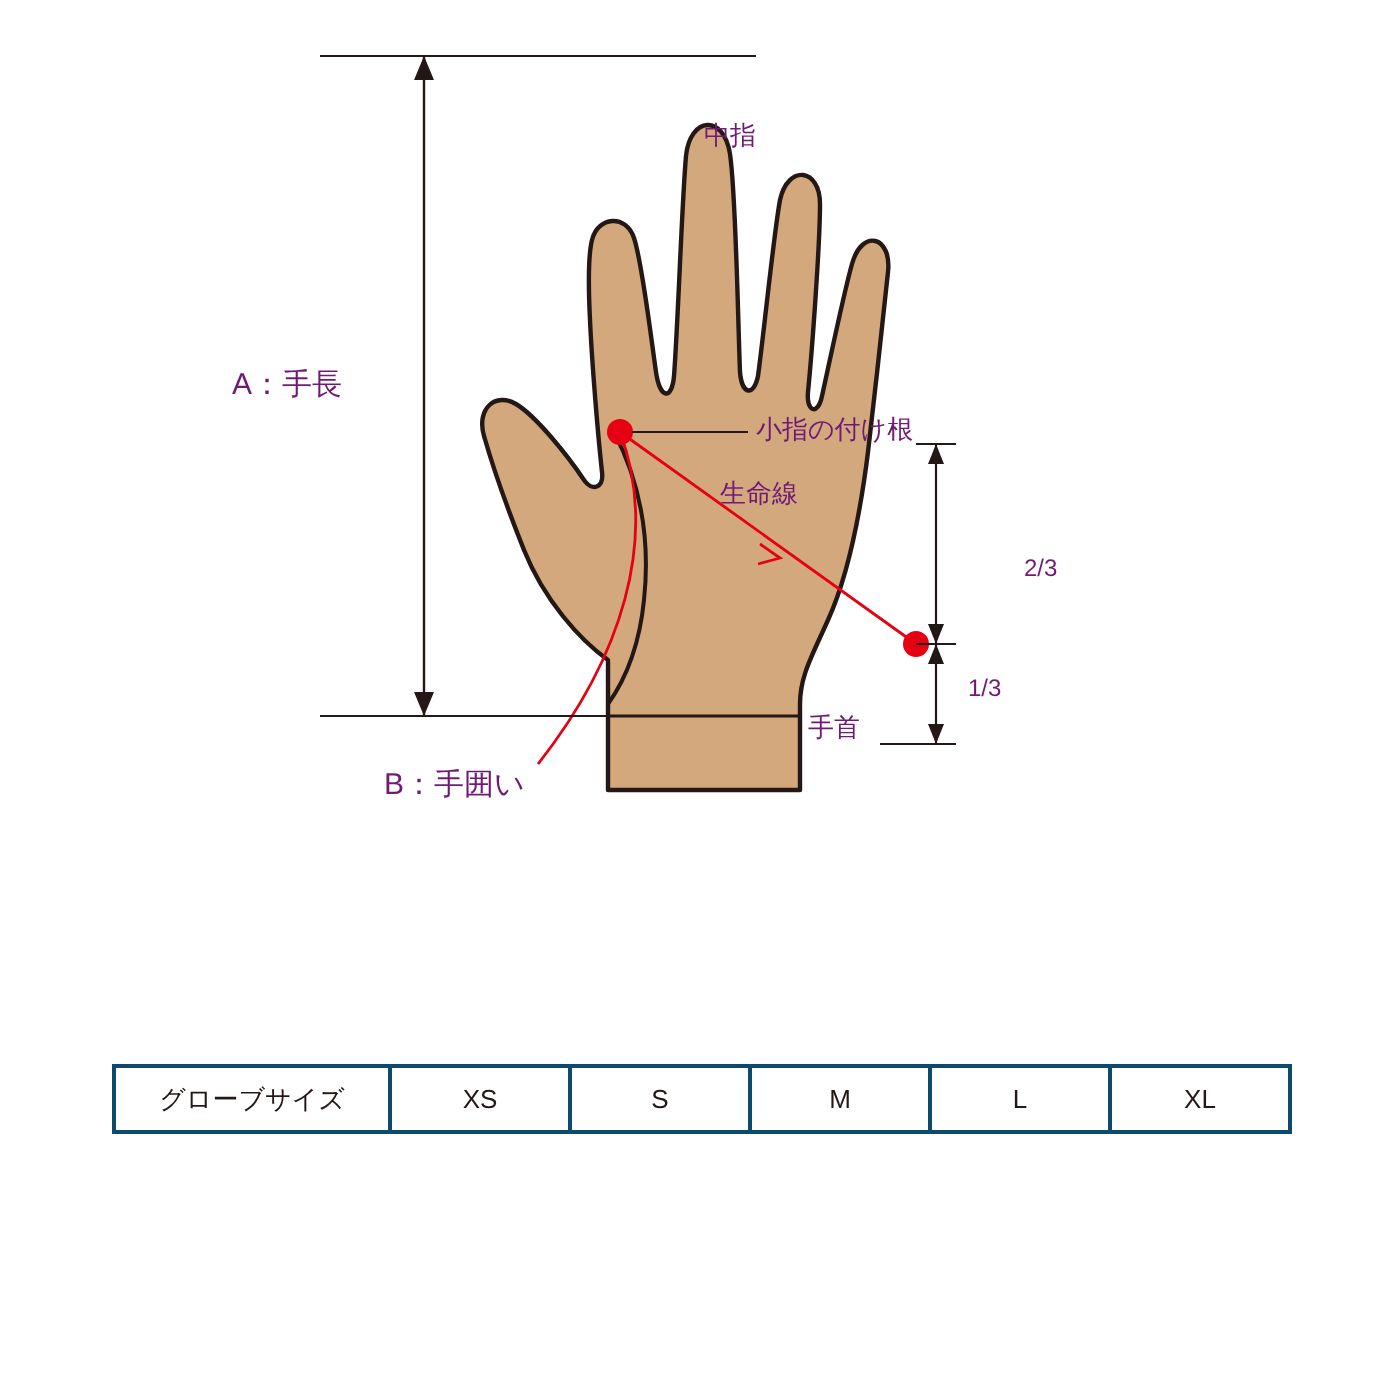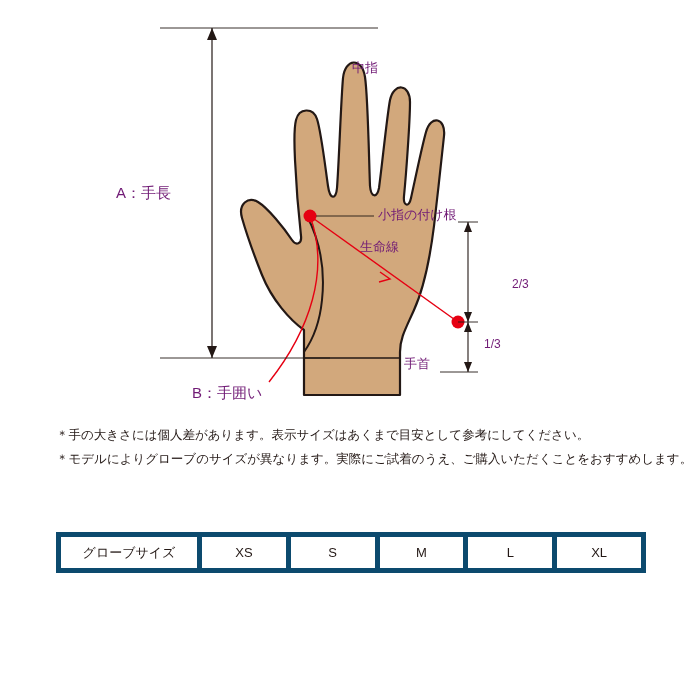--- a/index.html
+++ b/index.html
@@ -69,21 +69,21 @@
   }
   #size-table {
     position: absolute;
     left: 56px;
     top: 532px;
     width: 590px;
     border-collapse: collapse;
     table-layout: fixed;
   }
   #size-table td {
-    border: 5px solid #0c4a6e;
+    border: 2px solid #0c4a6e;
     height: 31px;
     text-align: center;
     font-size: 13px;
     color: #231815;
     padding: 0;
   }
   #size-table td.rowhead {
     width: 136px;
     font-size: 13px;
   }
@@ -183,24 +183,20 @@
 
     <div class="diagram-label bold" style="left:116px; top:184px;">A：手長</div>
 
     <div class="diagram-label bold" style="left:192px; top:384px;">B：手囲い</div>
 
     <div class="diagram-label small" style="left:512px; top:277px;">2/3</div>
 
     <div class="diagram-label small" style="left:484px; top:337px;">1/3</div>
   </div>
 
-  <div id="notes">
-    <div class="note">＊手の大きさには個人差があります。表示サイズはあくまで目安として参考にしてください。</div>
-    <div class="note">＊モデルによりグローブのサイズが異なります。実際にご試着のうえ、ご購入いただくことをおすすめします。</div>
-  </div>
 
 
   <table id="size-table">
     <tbody>
       <tr>
         <td class="rowhead">グローブサイズ</td>
         <td>XS</td>
         <td>S</td>
         <td>M</td>
         <td>L</td>

